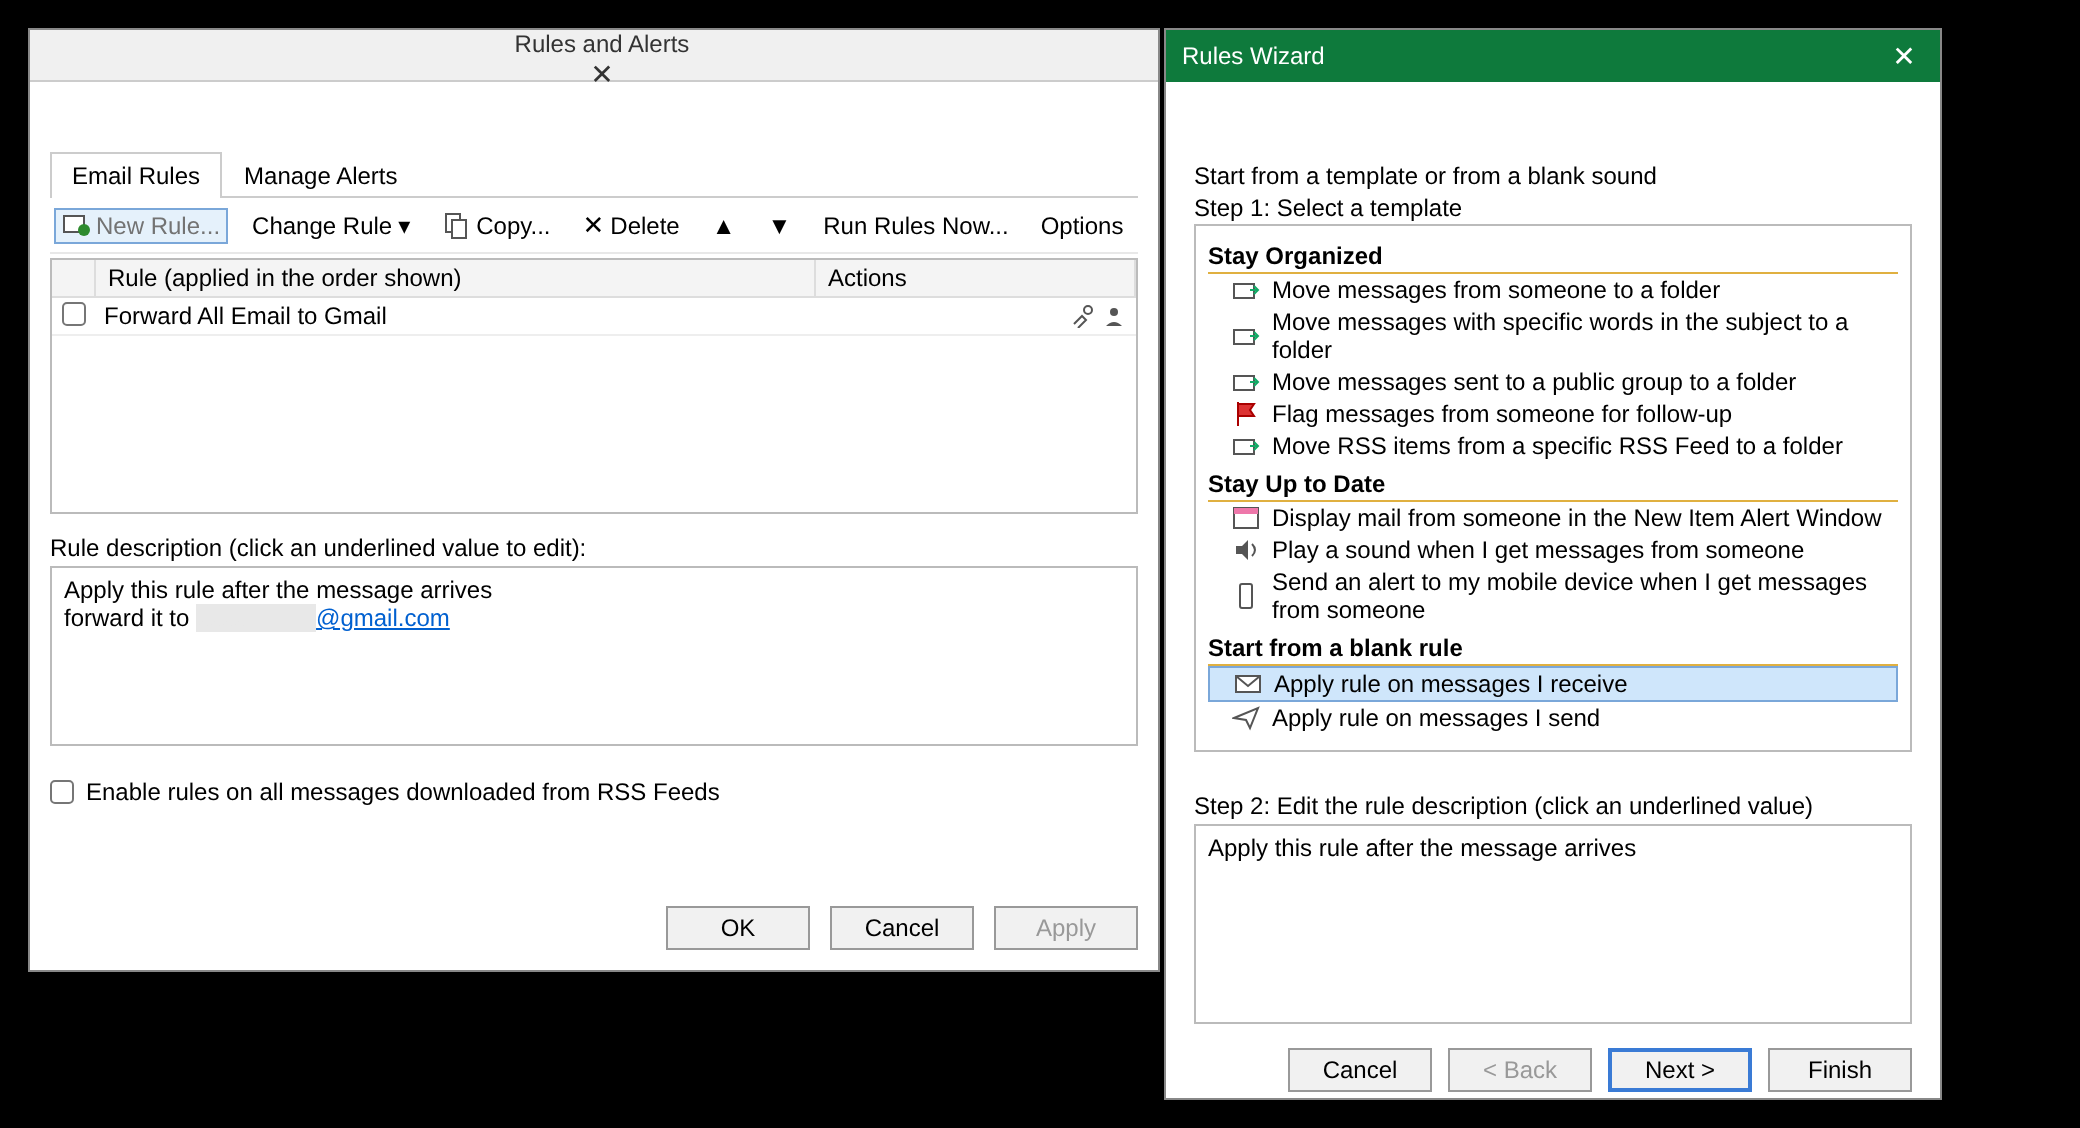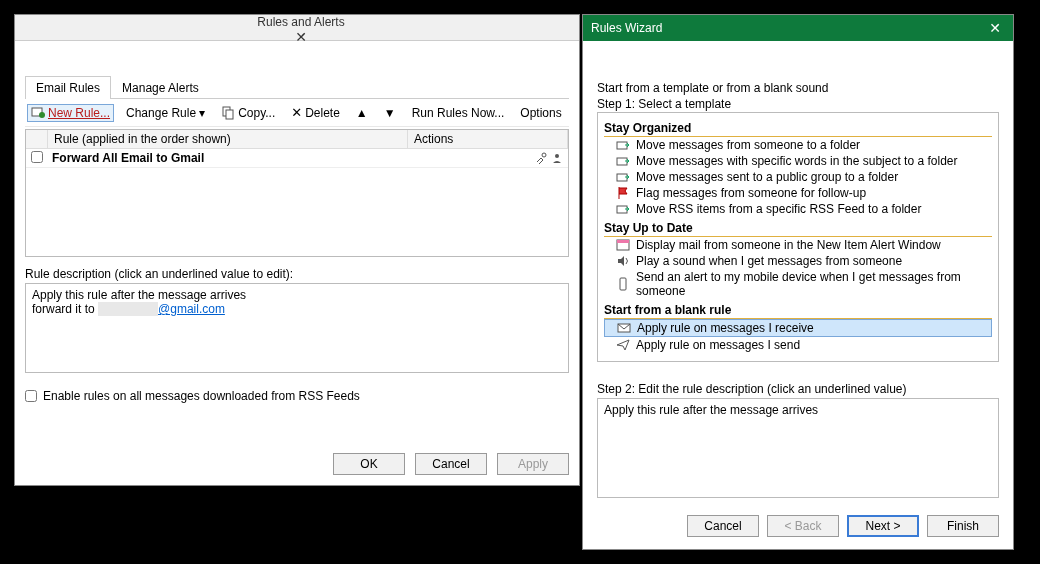--- a/index.html
+++ b/index.html
@@ -11,28 +11,28 @@
   .close { width: 36px; height: 26px; display: flex; align-items: center; justify-content: center; font-size: 14px; }
   .close-g { color: #333; }
   .close-w { color: #fff; }
   .body { flex: 1; padding: 6px 10px 10px 10px; display: flex; flex-direction: column; margin-top: 29px; }
   .tabs { display: flex; border-bottom: 1px solid #ccc; }
   .tab { padding: 4px 10px; border: 1px solid transparent; border-bottom: none; margin-bottom: -1px; cursor: default; }
   .tab.active { border-color: #ccc; background: #fff; }
   .toolbar { display: flex; align-items: center; gap: 8px; padding: 4px 2px; border-bottom: 1px solid #e8e8e8; flex-wrap: wrap; }
   .tbtn { display: flex; align-items: center; gap: 3px; padding: 2px 4px; cursor: default; }
   .tbtn.active { border: 1px solid #7aa7d9; background:#e5f1fb; padding:1px 3px; }
-  .link { color: #b91c1c; text-decoration: underline; }
+  .link { color: #737373; }
   .listbox { border: 1px solid #bbb; height: 128px; background: #fff; margin-top: 2px; }
   .listhead { display: flex; background: #f4f4f4; border-bottom: 1px solid #ddd; }
   .lh-col { padding: 2px 6px; border-right: 1px solid #ddd; }
   .lh1 { width: 22px; } .lh2 { flex: 1; } .lh3 { width: 160px; }
   .listrow { display: flex; align-items: center; border-bottom: 1px solid #eee; }
   .listrow .cb { width: 22px; text-align: center; }
-  .listrow .rn { flex: 1; padding: 2px 4px; font-weight: bold; }
+  .listrow .rn { flex: 1; padding: 2px 4px; }
   .listrow .ra { width: 160px; padding: 2px 4px; display:flex; justify-content:flex-end; align-items:center; gap:2px; }
   .desc-label { margin-top: 10px; }
   .descbox { border: 1px solid #bbb; height: 90px; padding: 4px 6px; margin-top: 2px; }
   .bluelink { color: #0060d0; text-decoration: underline; }
   .redact { background: #e8e8e8; color: #e8e8e8; display:inline-block; width:60px; }
   .chkrow { display:flex; align-items:center; gap:6px; margin-top:16px; }
   .btnrow { display:flex; justify-content:flex-end; gap:10px; margin-top:auto; padding-top:10px; }
   .btn { width: 72px; height: 22px; border: 1px solid #999; background: #f1f1f1; text-align:center; line-height:20px; }
   .btn.dis { color:#999; }
   .wiz-line { padding: 1px 0; }
@@ -135,21 +135,21 @@
       <span>Enable rules on all messages downloaded from RSS Feeds</span>
     </div>
     <div class="btnrow">
       <div class="btn">OK</div>
       <div class="btn">Cancel</div>
       <div class="btn dis">Apply</div>
     </div>
   </div>
 </div>
 
-<div class="win" style="left:582px; top:14px; width:432px; height:536px;">
+<div class="win" style="left:582px; top:14px; width:389px; height:536px;">
   <div class="titlebar tb-green">
     <span>Rules Wizard</span>
     <div class="close close-w">✕</div>
   </div>
   <div class="body" style="padding:10px 14px 0 14px;">
     <div class="wiz-line">Start from a template or from a blank sound</div>
     <div class="wiz-line">Step 1: Select a template</div>
 
     <div class="wizlist">
       <div class="section-head">Stay Organized</div>

